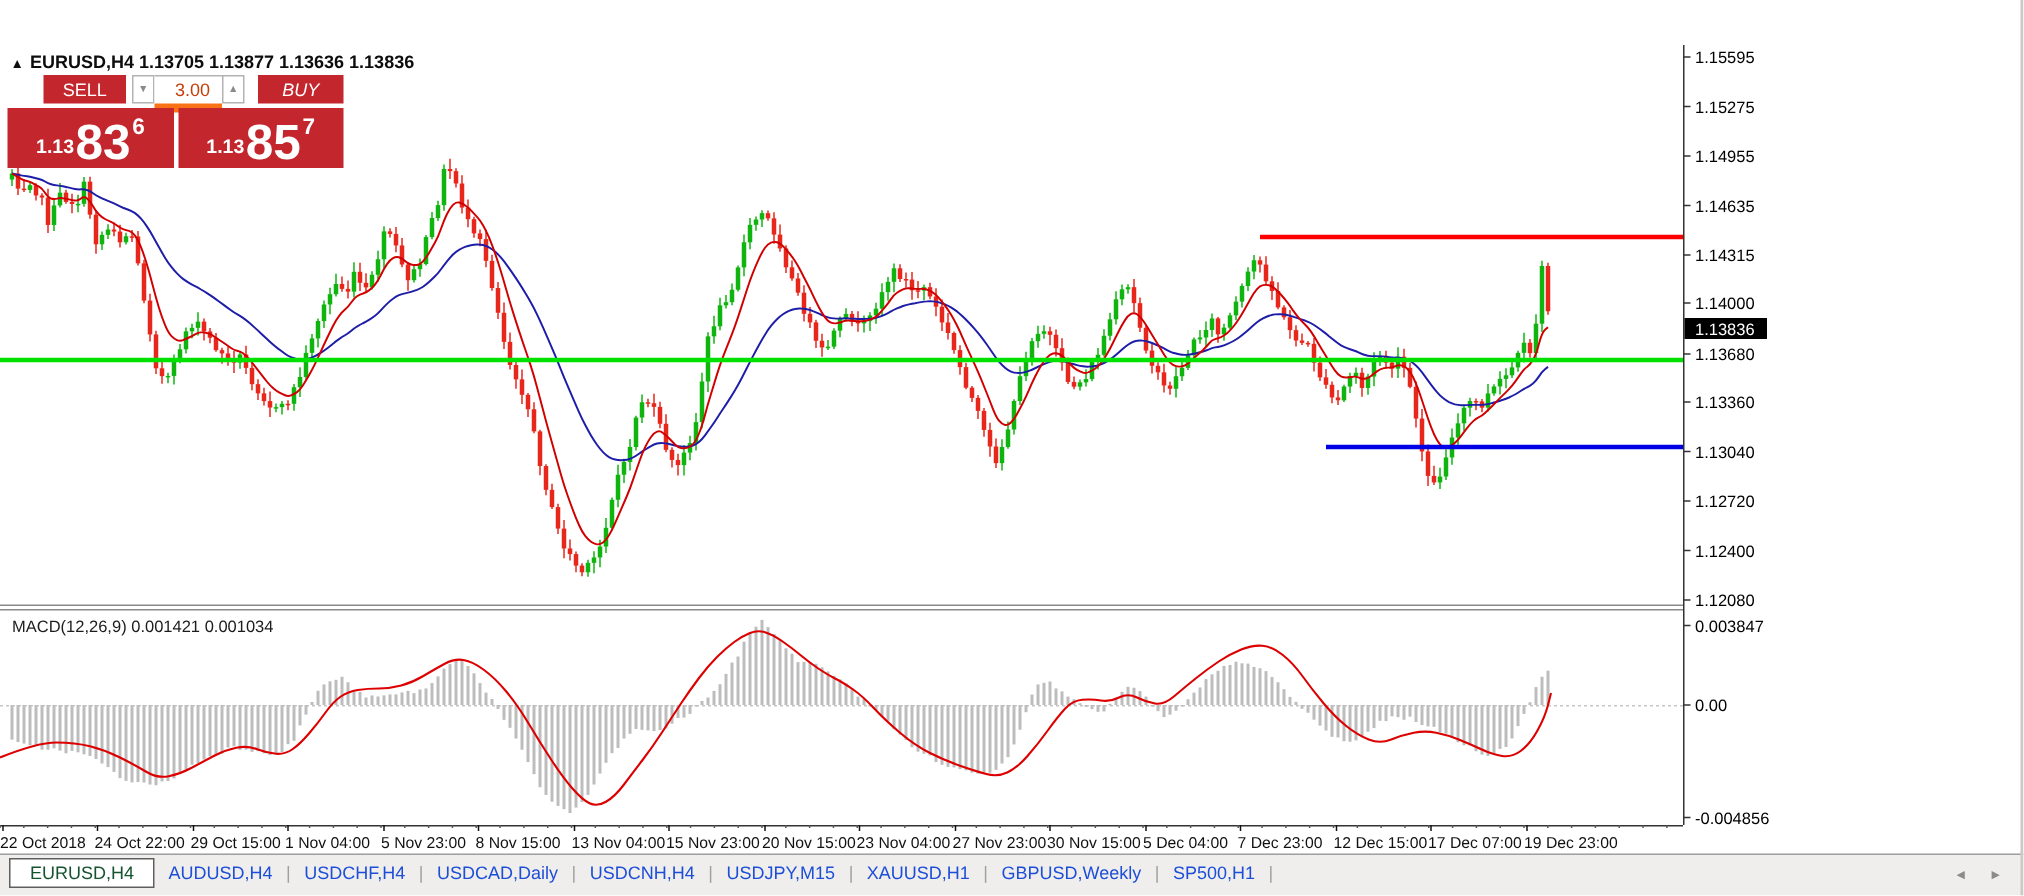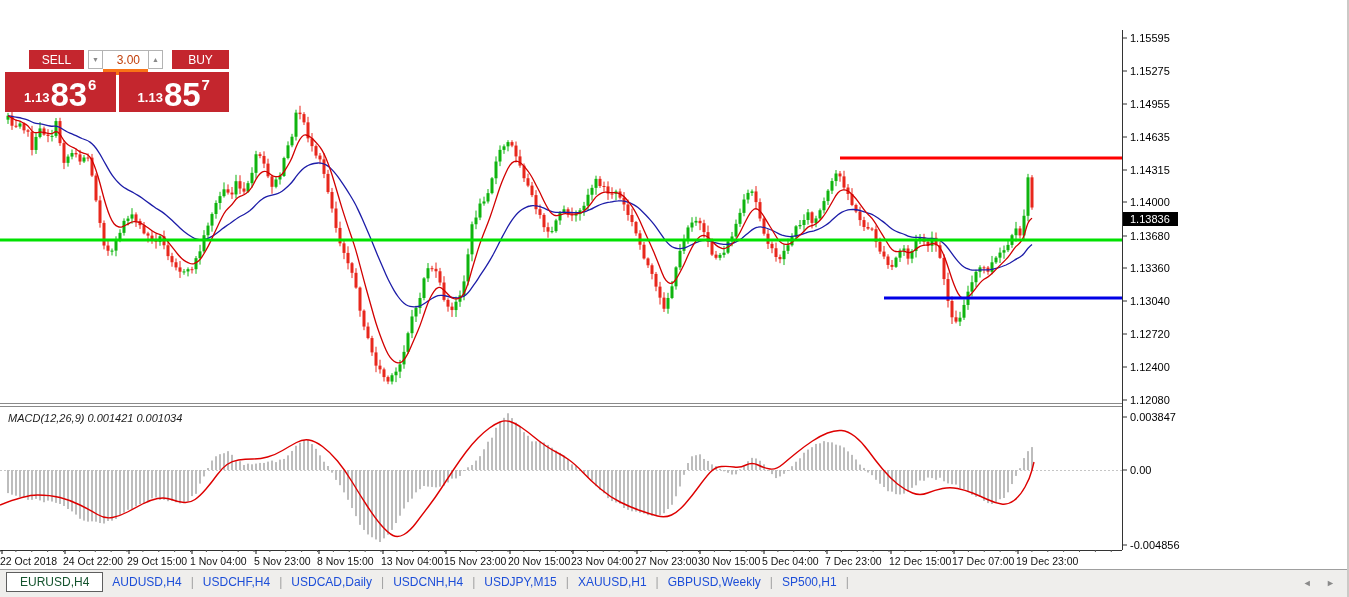--- a/index.html
+++ b/index.html
@@ -14,28 +14,28 @@
   .tb-grip{width:3px;height:18px;margin:0 8px;
     background-image:repeating-linear-gradient(#b9b9b9 0 2px,transparent 2px 4px);}
   .tf-btn{font-size:11px;color:#222;padding:3px 7px;margin:0 2px;border:1px solid transparent;
     cursor:default;line-height:1;}
   .tf-btn.active{background:#fcfbfa;border:1px solid #8f8f8f;}
   
   .chart-area{position:absolute;left:0;top:29px;width:1349px;height:540px;background:#fff;}
   .chart-area svg{position:absolute;left:0;top:0;}
   .chart-title{position:absolute;left:7px;top:5px;font-size:12px;font-weight:600;color:#0d0d0d;}
   .chart-title .arr{font-size:9px;margin-right:4px;}
-  .macd-label{position:absolute;left:8px;top:383px;font-size:11px;color:#1c1c1c;font-style:italic;}
+  .macd-label{position:absolute;left:8px;top:383px;font-size:11px;color:#1c1c1c;}
   
   .trade{position:absolute;left:5px;top:21px;width:224px;}
   .trade-row1{display:flex;height:19px;}
   .btn-sell,.btn-buy{background:#c4262e;color:#fff;font-size:12px;display:flex;align-items:center;
     justify-content:center;cursor:default;}
   .btn-sell{width:55px;margin-left:24px;}
-  .btn-buy{width:57px;margin-left:9px;}
+  .btn-buy{width:57px;margin-left:9px;font-style:italic;}
   .spin{width:15px;background:#fff;border:1px solid #b3b3b3;color:#8a8a8a;font-size:7px;
     display:flex;align-items:center;justify-content:center;box-sizing:border-box;}
   .spin.dn{margin-left:4px;}
   .vol{flex:1;background:#fff;border-top:1px solid #b3b3b3;border-bottom:6px solid #f97316;
     font-size:12px;color:#c2410c;text-align:right;padding:2px 8px 16px 0;box-sizing:border-box;}
   .trade-row2{display:flex;margin-top:3px;height:40px;}
   .px-box{background:#c4262e;color:#fff;flex:1;display:flex;align-items:flex-end;
     justify-content:center;padding-bottom:4px;}
   .px-box + .px-box{margin-left:3px;}
   .px-small{font-size:13px;font-weight:700;margin-bottom:3px;}
@@ -991,20 +991,23 @@
           <text x="825" y="536">7 Dec 23:00</text>
           <line x1="891" y1="521" x2="891" y2="525" stroke="#111"></line>
           <text x="889" y="536">12 Dec 15:00</text>
           <line x1="954" y1="521" x2="954" y2="525" stroke="#111"></line>
           <text x="952" y="536">17 Dec 07:00</text>
           <line x1="1018" y1="521" x2="1018" y2="525" stroke="#111"></line>
           <text x="1016" y="536">19 Dec 23:00</text>
         </g>
       </svg>
 
+    <div class="chart-title">
+      <span class="arr">▲</span><span>EURUSD,H4  1.13705 1.13877 1.13636 1.13836</span>
+    </div>
 
     <div class="macd-label">
       <span>MACD(12,26,9)</span> <span>0.001421</span> <span>0.001034</span>
     </div>
 
     <div class="trade">
       <div class="trade-row1">
         <div class="btn-sell">SELL</div>
         <div class="spin dn">▼</div>
         <div class="vol">3.00</div>

